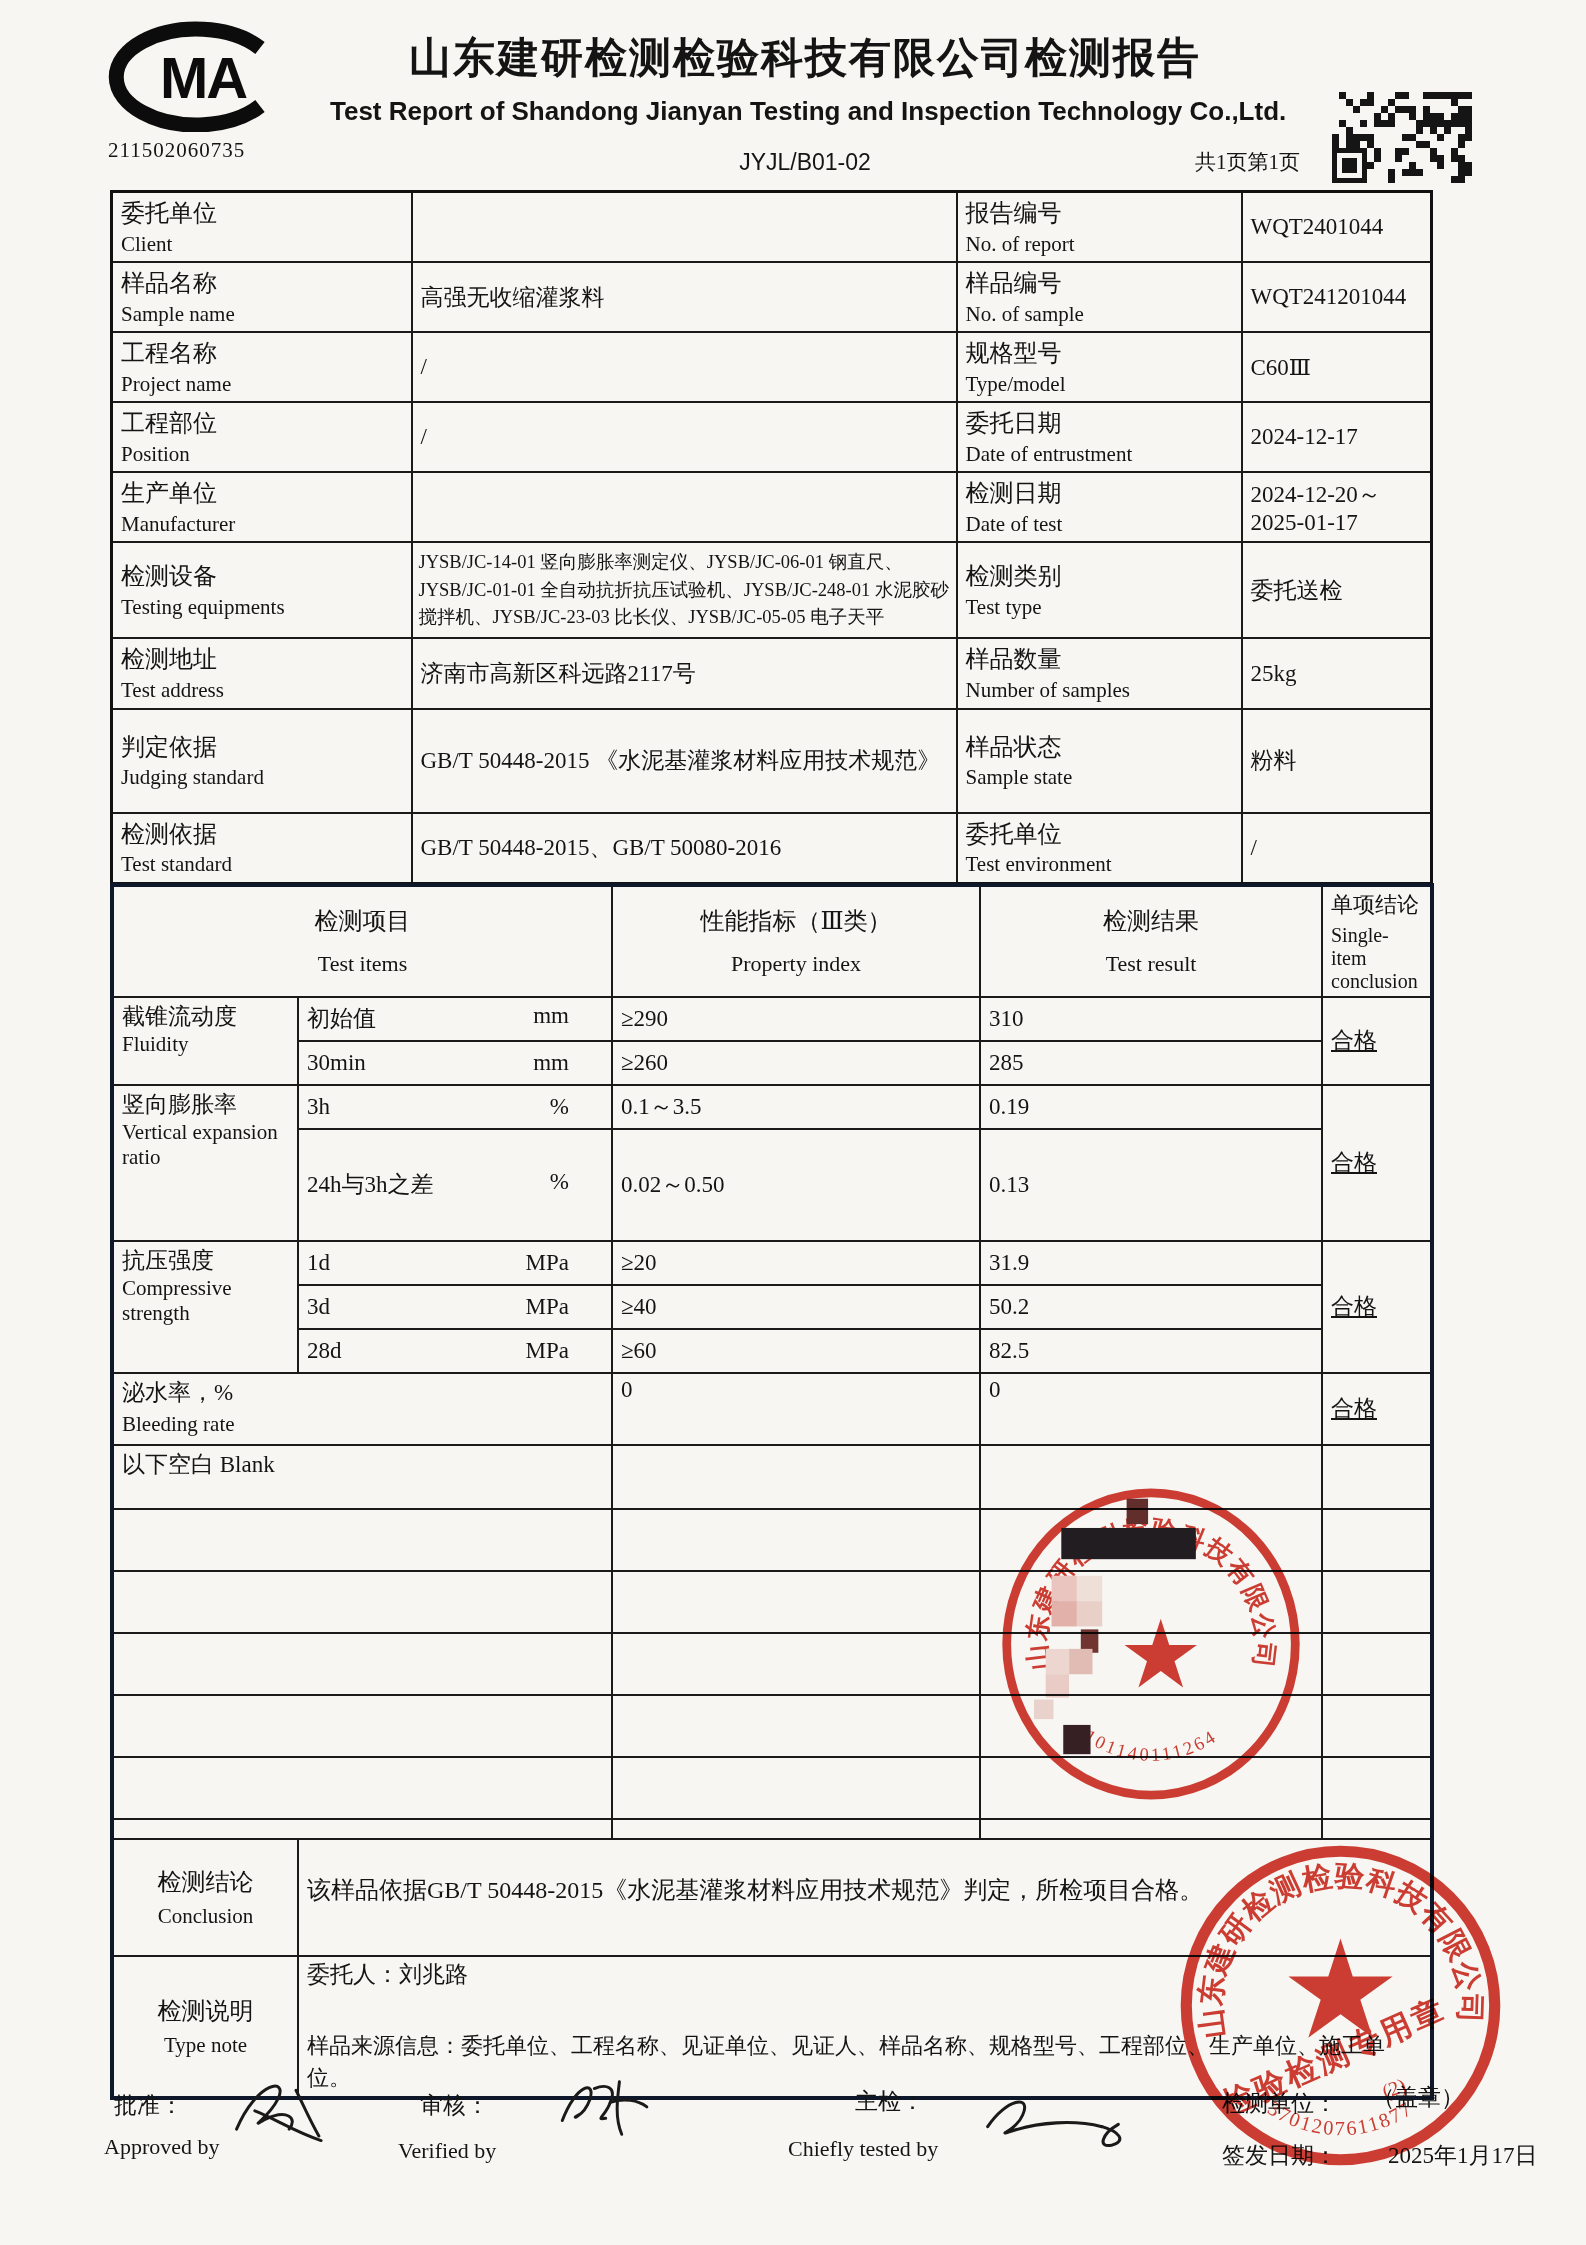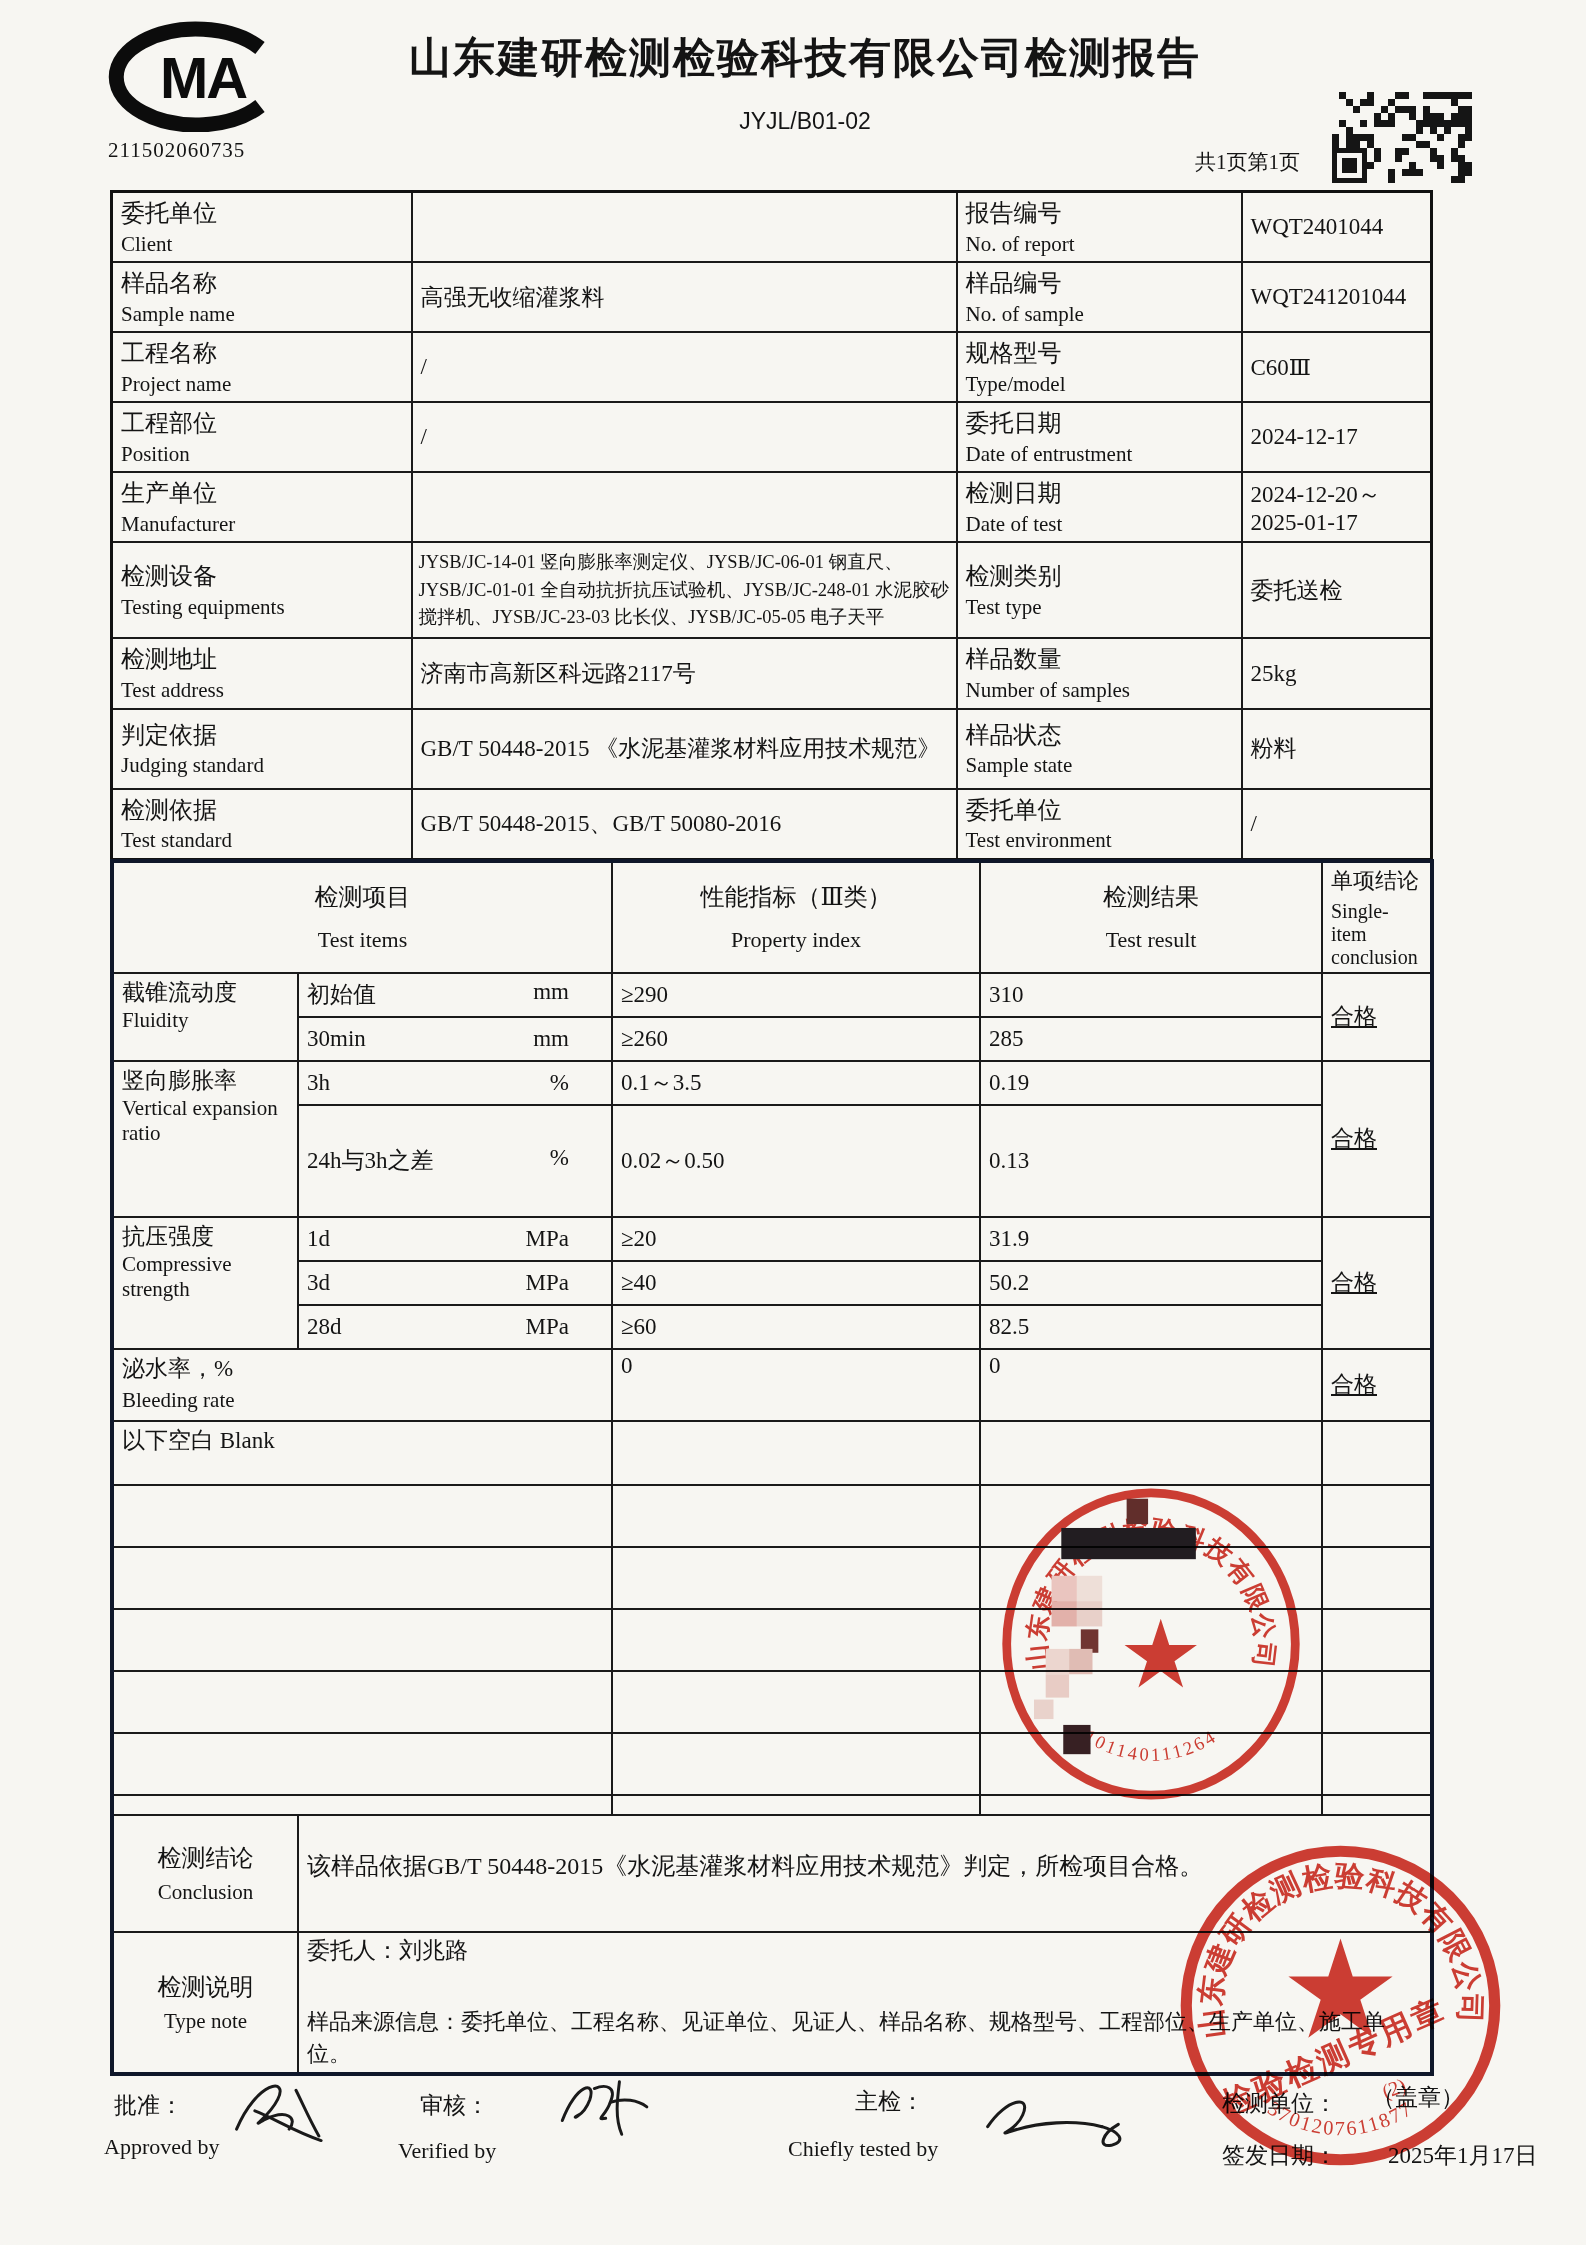--- a/index.html
+++ b/index.html
@@ -60,20 +60,21 @@
   <div class="cma">
     <svg width="180" height="112" viewBox="0 0 180 112">
       <path d="M 152 28 A 80 48 0 1 0 152 86" fill="none" stroke="#0c0c0c" stroke-width="15"></path>
       <text x="52" y="78" font-size="58" font-weight="bold" font-family="Liberation Sans, sans-serif" letter-spacing="-2" fill="#0c0c0c">MA</text>
     </svg>
     <div class="cma-no">211502060735</div>
   </div>
 
   <div class="head-center">
     <div class="title">山东建研检测检验科技有限公司检测报告</div>
+    <div class="subtitle">Test Report of Shandong Jianyan Testing and Inspection Technology Co.,Ltd.</div>
     <div class="formno">JYJL/B01-02</div>
   </div>
 
   <div class="pagination">共1页第1页</div>
 
   <div class="qr">
     <svg id="qr-svg" width="140" height="91" viewBox="0 0 140 91" fill="#151515">
         <rect x="7" y="0" width="7" height="7"></rect>
         <rect x="35" y="0" width="7" height="7"></rect>
         <rect x="63" y="0" width="7" height="7"></rect>
@@ -273,21 +274,21 @@
               <div class="zh">检测地址</div>
               <div class="en">Test address</div>
             </td>
           <td class="val">济南市高新区科远路2117号</td>
           <td class="lbl">
               <div class="zh">样品数量</div>
               <div class="en">Number of samples</div>
             </td>
           <td class="val">25kg</td>
         </tr>
-        <tr style="height:80px">
+        <tr style="height:104px">
           <td class="lbl">
               <div class="zh">判定依据</div>
               <div class="en">Judging standard</div>
             </td>
           <td class="val">GB/T 50448-2015 《水泥基灌浆材料应用技术规范》</td>
           <td class="lbl">
               <div class="zh">样品状态</div>
               <div class="en">Sample state</div>
             </td>
           <td class="val">粉料</td>

